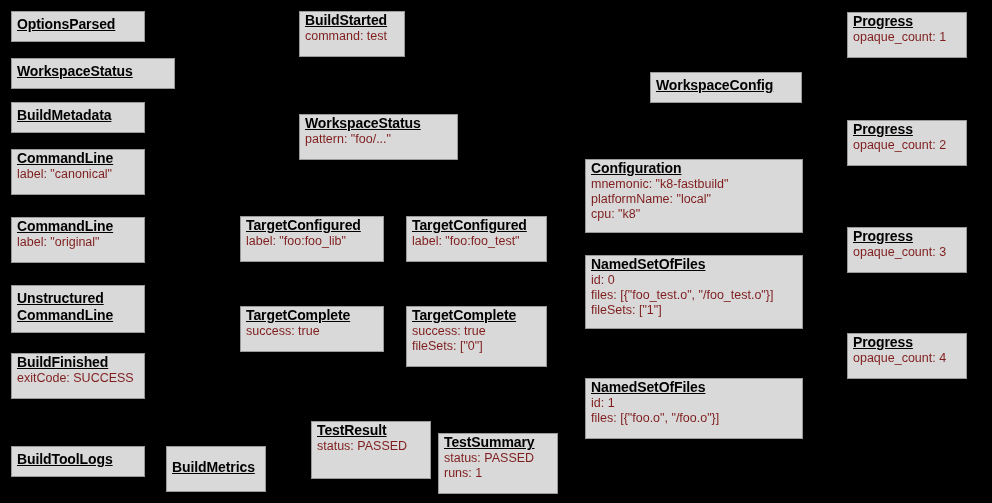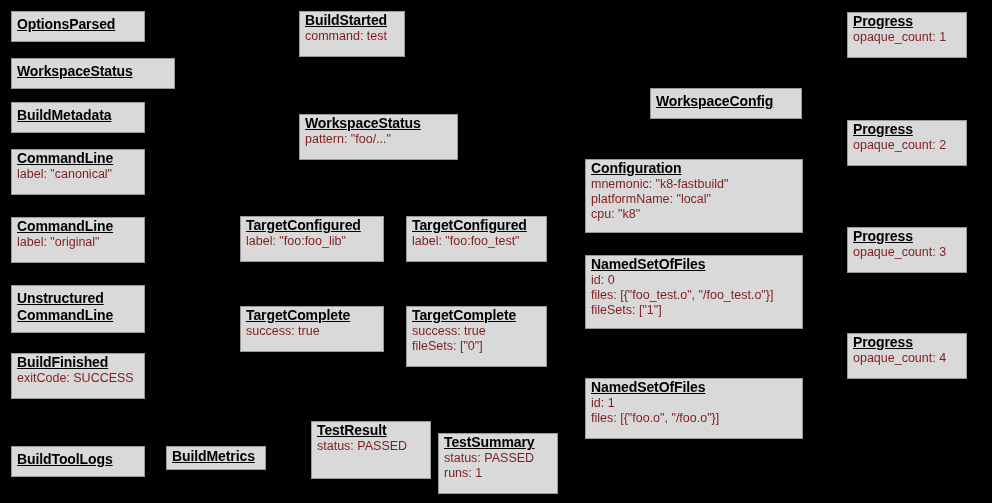--- a/index.html
+++ b/index.html
@@ -80,21 +80,21 @@
     <div class="node title-only" style="left: 11px; top: 285px; width: 134px; height: 48px;">
       <span class="node-title">Unstructured CommandLine</span>
     </div>
     <div class="node" style="left: 11px; top: 353px; width: 134px; height: 46px;">
       <span class="node-title">BuildFinished</span>
       <span class="node-field">exitCode: SUCCESS</span>
     </div>
     <div class="node title-only" style="left: 11px; top: 446px; width: 134px; height: 31px;">
       <span class="node-title">BuildToolLogs</span>
     </div>
-    <div class="node title-only" style="left: 166px; top: 446px; width: 100px; height: 24px;">
+    <div class="node title-only" style="left: 166px; top: 446px; width: 100px; height: 46px;">
       <span class="node-title">BuildMetrics</span>
     </div>
     <div class="node" style="left: 299px; top: 11px; width: 106px; height: 46px;">
       <span class="node-title">BuildStarted</span>
       <span class="node-field">command: test</span>
     </div>
     <div class="node" style="left: 299px; top: 114px; width: 159px; height: 46px;">
       <span class="node-title">WorkspaceStatus</span>
       <span class="node-field">pattern: "foo/..."</span>
     </div>
@@ -117,21 +117,21 @@
     </div>
     <div class="node" style="left: 311px; top: 421px; width: 120px; height: 58px;">
       <span class="node-title">TestResult</span>
       <span class="node-field">status: PASSED</span>
     </div>
     <div class="node" style="left: 438px; top: 405px; width: 120px; height: 61px; margin-top: 28px;">
       <span class="node-title">TestSummary</span>
       <span class="node-field">status: PASSED</span>
       <span class="node-field">runs: 1</span>
     </div>
-    <div class="node title-only" style="left: 650px; top: 88px; width: 152px; height: 31px;">
+    <div class="node title-only" style="left: 650px; top: 72px; width: 152px; height: 31px;">
       <span class="node-title">WorkspaceConfig</span>
     </div>
     <div class="node" style="left: 585px; top: 159px; width: 218px; height: 74px;">
       <span class="node-title">Configuration</span>
       <span class="node-field">mnemonic: "k8-fastbuild"</span>
       <span class="node-field">platformName: "local"</span>
       <span class="node-field">cpu: "k8"</span>
     </div>
     <div class="node" style="left: 585px; top: 255px; width: 218px; height: 74px;">
       <span class="node-title">NamedSetOfFiles</span>

